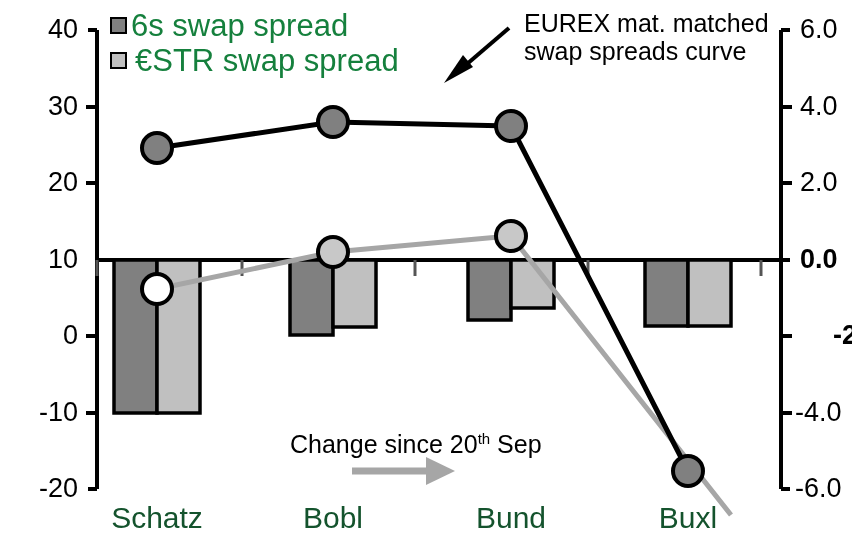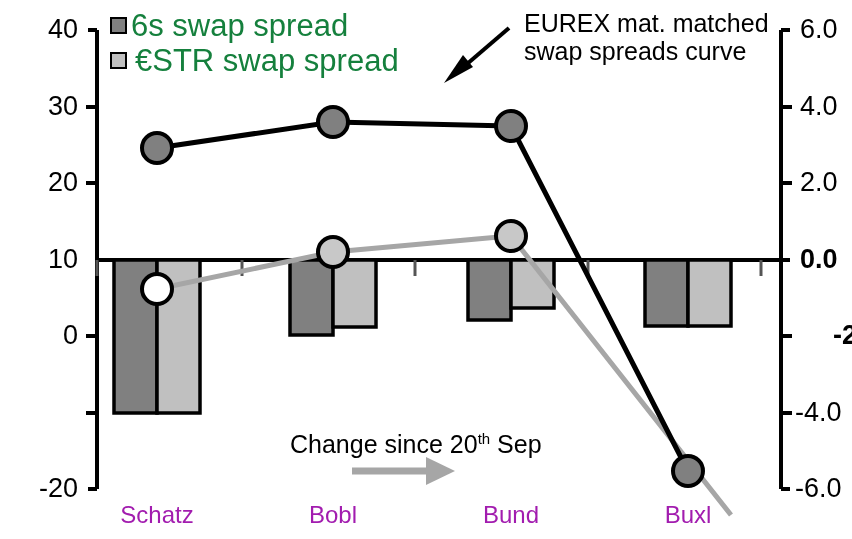--- a/index.html
+++ b/index.html
@@ -3,21 +3,21 @@
 <meta charset="utf-8">
 <style>
   html,body{margin:0;padding:0;}
   body{width:852px;height:539px;background:#ffffff;
        font-family:"Liberation Sans",sans-serif;overflow:hidden;}
   #root{position:relative;width:852px;height:477px;}
   .tick-label{position:absolute;font-size:27px;color:#000;
               white-space:nowrap;line-height:1;}
   .ylabel-left{text-align:right;}
   .ylabel-right{text-align:left;}
-  .cat-label{position:absolute;font-size:24px;color:#a21caf;
+  .cat-label{position:absolute;font-size:30px;color:#14532d;
              text-align:center;white-space:nowrap;line-height:1;}
   .legend-row{position:absolute;display:flex;align-items:center;gap:4px;}
   .legend-swatch{width:17px;height:17px;border:2px solid #000;box-sizing:border-box;}
   .legend-text{font-size:31px;color:#15803d;white-space:nowrap;line-height:1;}
   .annot{position:absolute;font-size:25px;color:#000;line-height:1.12;}
   .annot sup{font-size:15px;vertical-align:super;line-height:0;}
   svg{position:absolute;left:0;top:0;}
 </style>
 </head>
 <body>
@@ -85,20 +85,21 @@
       <line x1="352" y1="471" x2="430" y2="471" stroke="#a6a6a6" stroke-width="7"></line>
       <polygon points="455,471 426,457 426,485" fill="#a6a6a6"></polygon>
     </g>
   </svg>
 
   <div class="tick-label ylabel-left" style="left:10px;top:16px;width:68px;">40</div>
   <div class="tick-label ylabel-left" style="left:10px;top:93px;width:68px;">30</div>
   <div class="tick-label ylabel-left" style="left:10px;top:169px;width:68px;">20</div>
   <div class="tick-label ylabel-left" style="left:10px;top:246px;width:68px;">10</div>
   <div class="tick-label ylabel-left" style="left:10px;top:322px;width:68px;">0</div>
+  <div class="tick-label ylabel-left" style="left:4px;top:399px;width:74px;">-10</div>
   <div class="tick-label ylabel-left" style="left:4px;top:475px;width:74px;">-20</div>
 
   <div class="tick-label ylabel-right" style="left:800px;top:16px;">6.0</div>
   <div class="tick-label ylabel-right" style="left:800px;top:93px;">4.0</div>
   <div class="tick-label ylabel-right" style="left:800px;top:169px;">2.0</div>
   <div class="tick-label ylabel-right" style="left:800px;top:246px;font-weight:bold;">0.0</div>
   <div class="tick-label ylabel-right" style="left:833px;top:322px;font-weight:bold;">-2.0</div>
   <div class="tick-label ylabel-right" style="left:795px;top:399px;">-4.0</div>
   <div class="tick-label ylabel-right" style="left:795px;top:475px;">-6.0</div>
 

